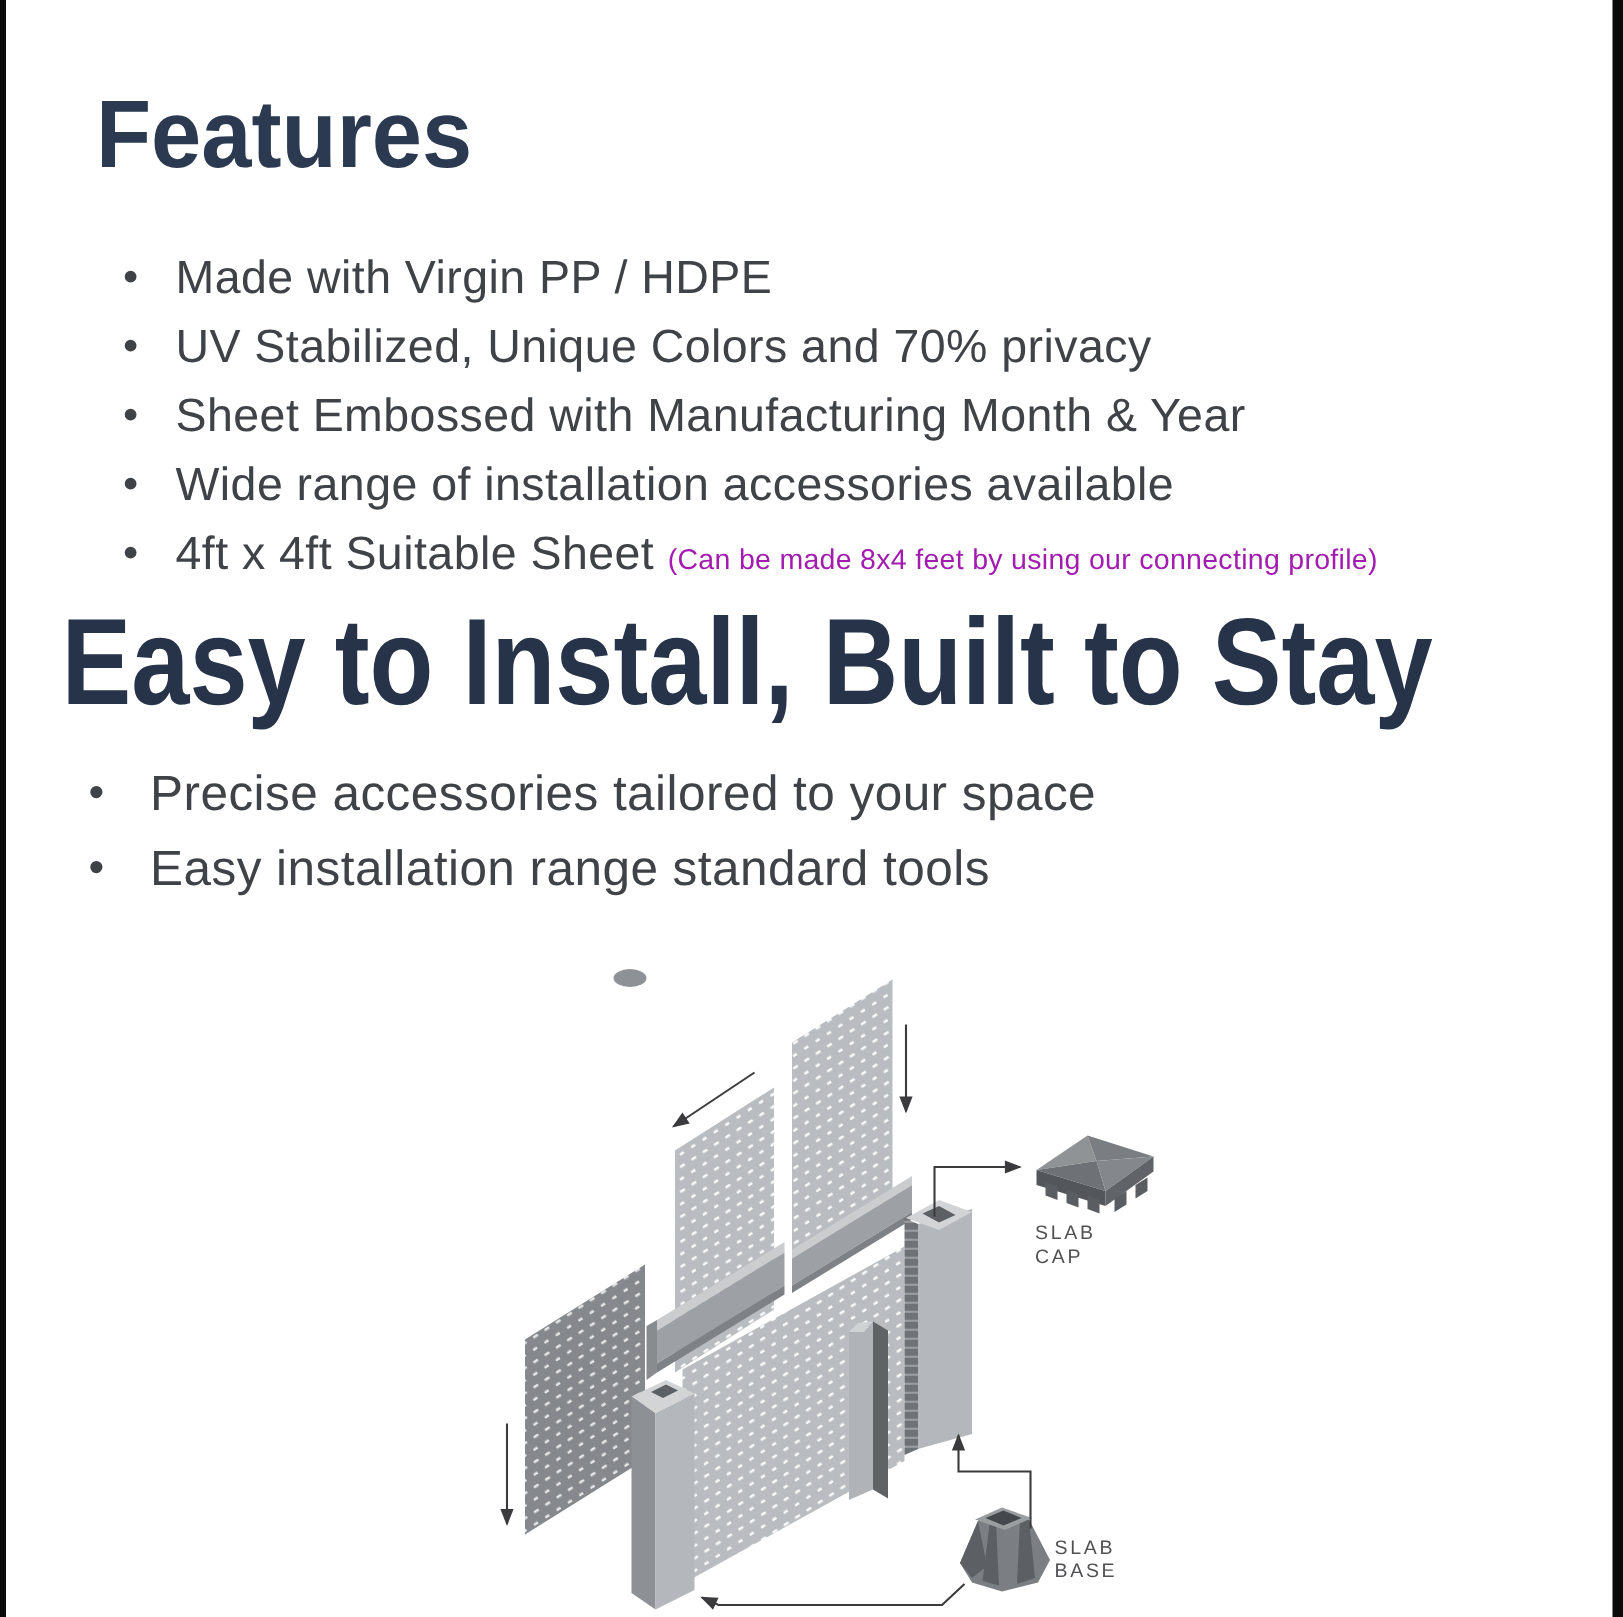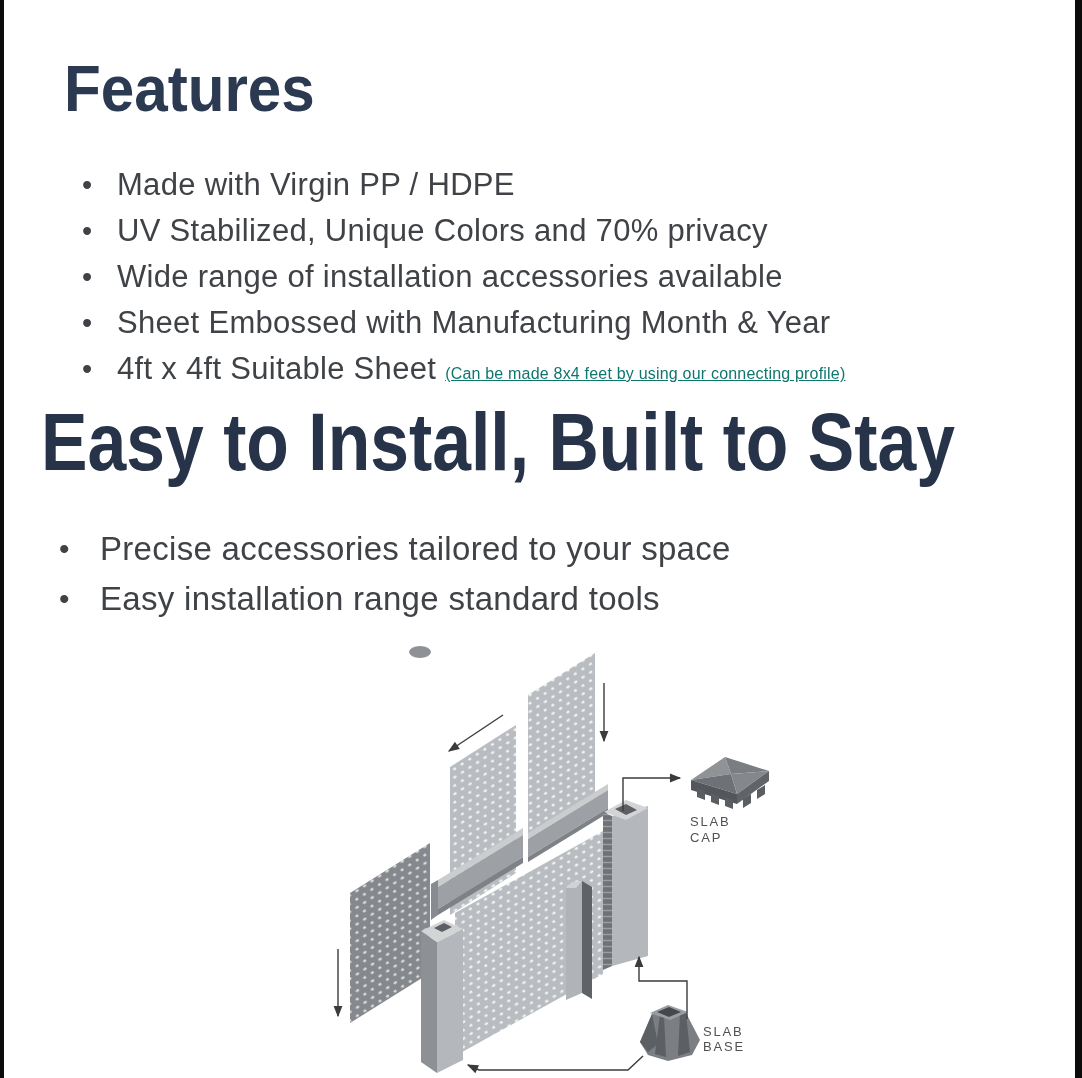--- a/index.html
+++ b/index.html
@@ -15,43 +15,43 @@
   .h-install{position:absolute;left:41px;top:399px;margin:0;line-height:1.05;
     font-size:82px;font-weight:700;color:#273349;white-space:nowrap;
     transform:scaleX(.85);transform-origin:0 0;}
 
   .list{position:absolute;margin:12px;padding:0;list-style:none;color:#3f4246;}
   .list li{position:relative;white-space:nowrap;}
   .list li::before{content:"\2022";position:absolute;left:2px;color:#3f4246;}
   .list-features{left:68px;top:150px;}
   .list-features li{line-height:46px;font-size:31px;letter-spacing:.3px;padding-left:37px;}
   .list-features li::before{font-size:29px;}
-  .list-install{left:45px;top:512px;}
+  .list-install{left:45px;top:492px;}
   .list-install li{line-height:50px;font-size:33px;letter-spacing:.3px;padding-left:43px;}
   .list-install li::before{font-size:30px;}
-  .li-note{font-size:16px;letter-spacing:.2px;margin-left:9px;color:#0f766e;text-decoration:underline;}
+  .li-note{font-size:19px;letter-spacing:.2px;margin-left:9px;color:#a21caf;}
 
   .diagram{position:absolute;left:330px;top:640px;width:530px;height:440px;}
   .dlabel{font-size:13px;letter-spacing:1.8px;fill:#515154;font-family:"Liberation Sans",sans-serif;}
   .aline{stroke:#3b3b3d;stroke-width:1.4;fill:none;}
 </style>
 </head>
 <body>
 
 <div class="page">
   <div class="edge edge-left"></div>
   <div class="edge edge-right"></div>
 
   <h1 class="h-features">Features</h1>
 
   <ul class="list list-features">
     <li><span>Made with Virgin PP / HDPE</span></li>
     <li><span>UV Stabilized, Unique Colors and 70% privacy</span></li>
+    <li><span>Sheet Embossed with Manufacturing Month &amp; Year</span></li>
     <li><span>Wide range of installation accessories available</span></li>
-    <li><span>Sheet Embossed with Manufacturing Month &amp; Year</span></li>
     <li>
       <span>4ft x 4ft Suitable Sheet</span><span class="li-note">(Can be made 8x4 feet by using our connecting profile)</span>
     </li>
   </ul>
 
   <h2 class="h-install">Easy to Install, Built to Stay</h2>
 
   <ul class="list list-install">
     <li><span>Precise accessories tailored to your space</span></li>
     <li><span>Easy installation range standard tools</span></li>

